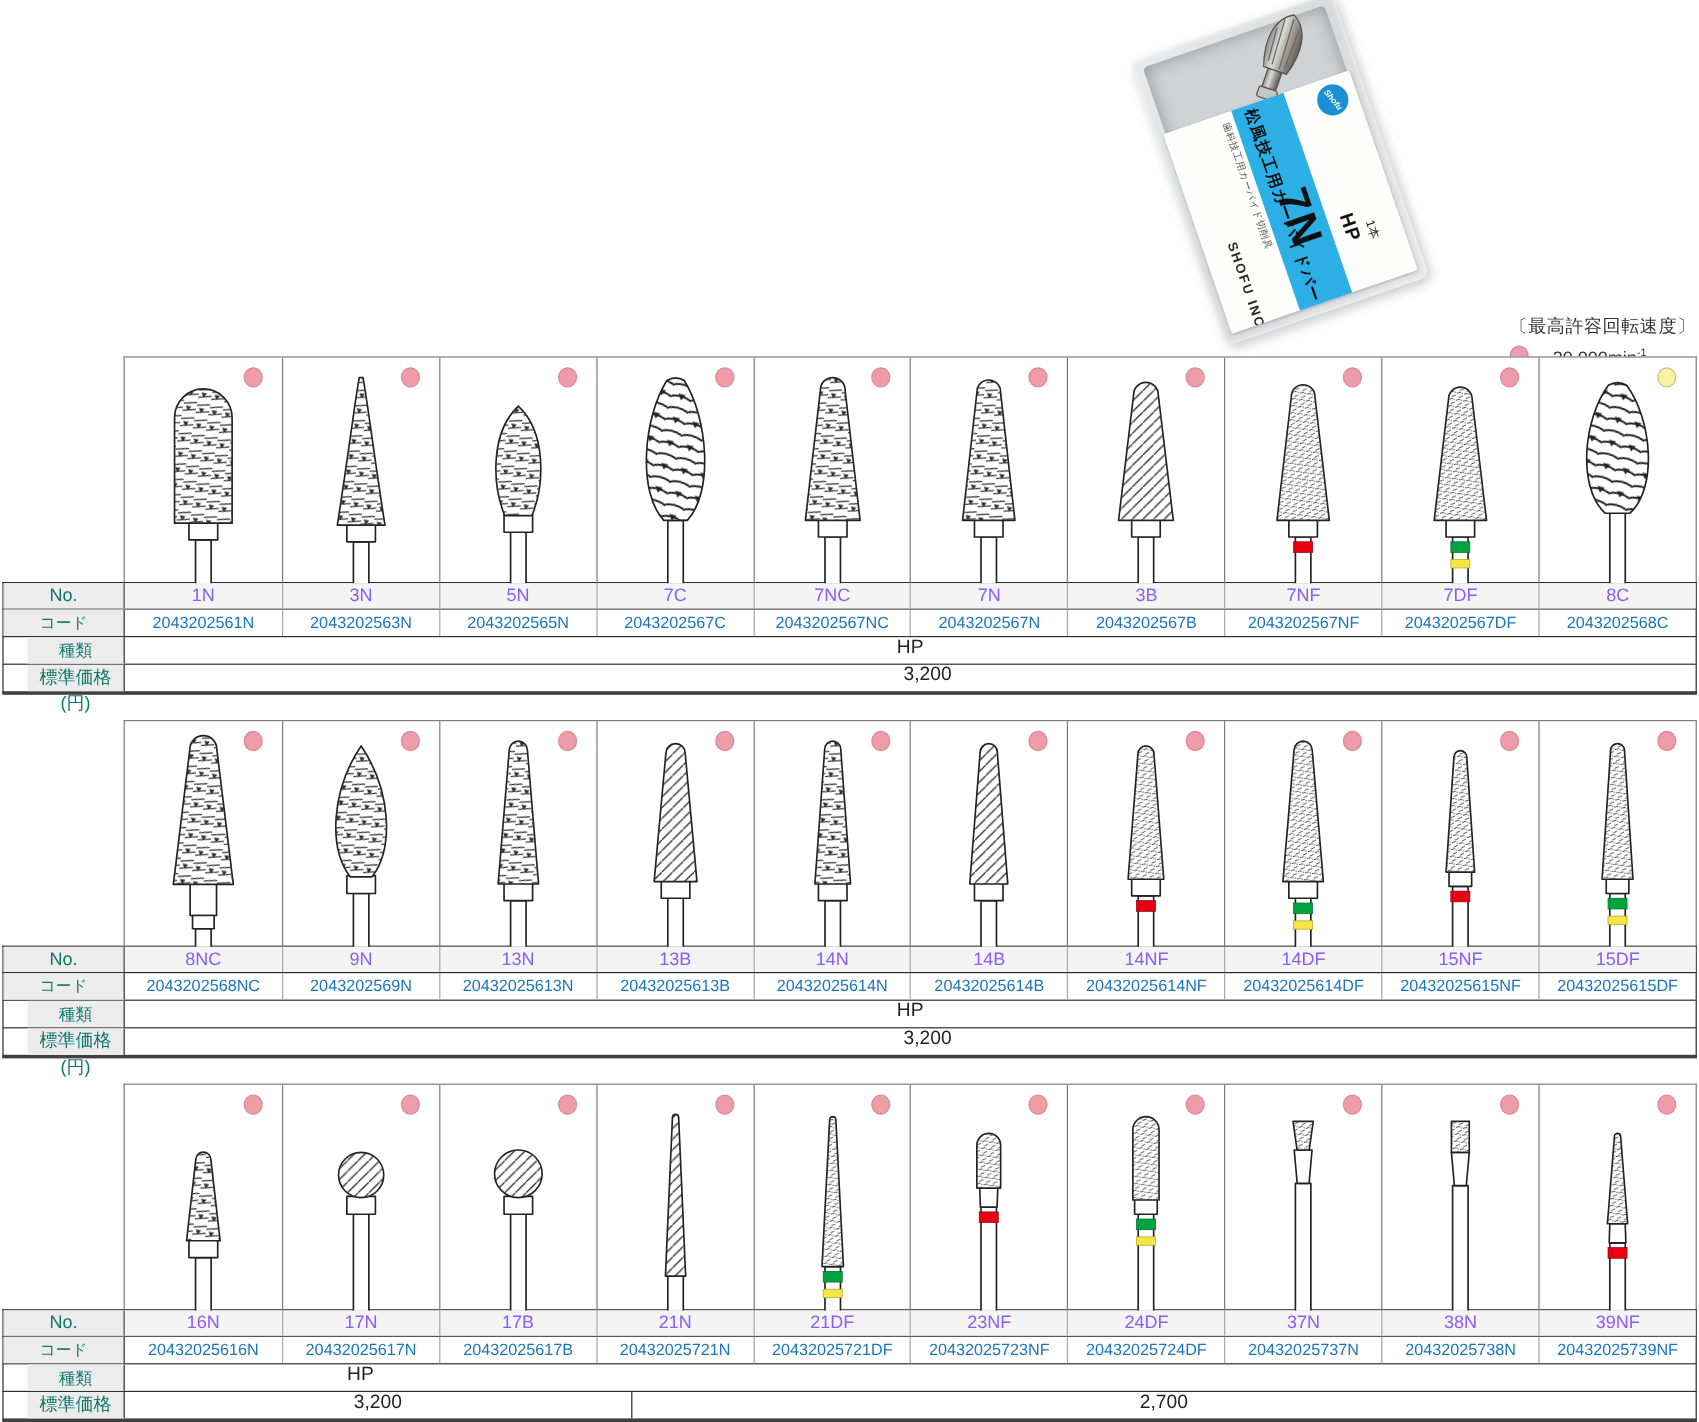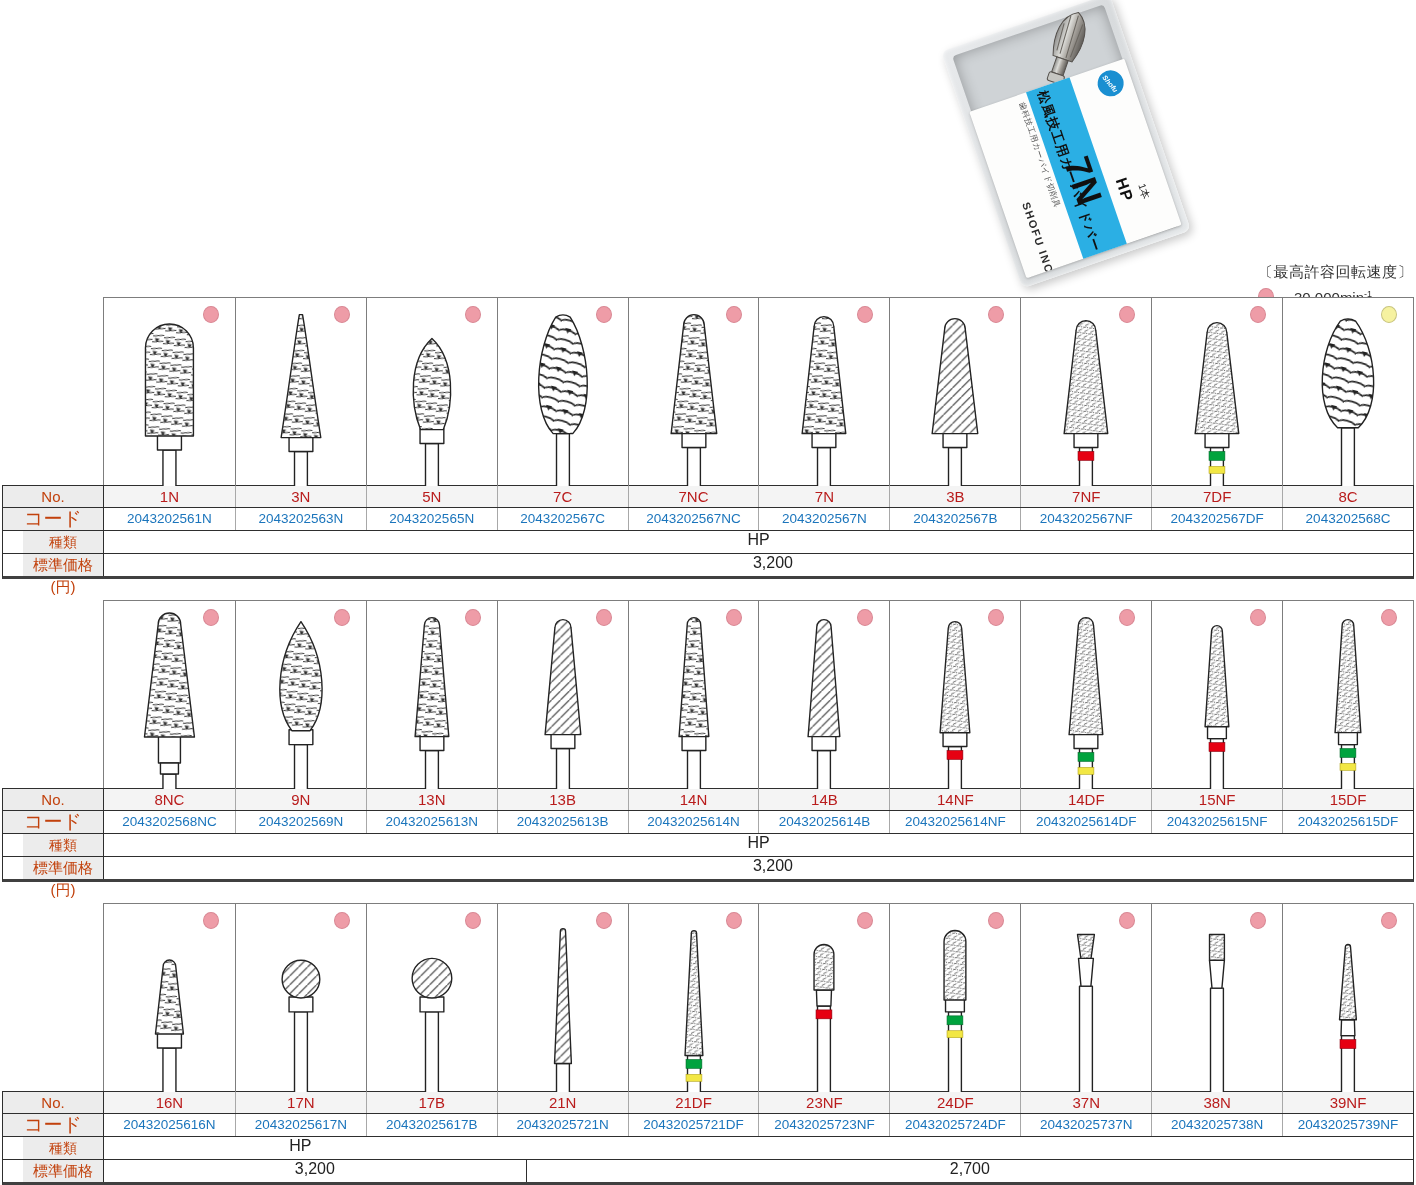--- a/index.html
+++ b/index.html
@@ -39,26 +39,26 @@
   
   .burtable{position:absolute;left:2px;width:1412px;}
   .imgstrip{margin-left:101px;display:grid;grid-template-columns:repeat(10,1fr);height:188px;
             border:1px solid #7d7d7d;border-bottom:none;box-sizing:border-box;background:#fff;}
   .imgcell{position:relative;}
   .imgcell + .imgcell{border-left:1px solid #7d7d7d;}
   .imgcell .dot{position:absolute;top:8px;right:16px;}
   .trow{display:grid;grid-template-columns:101px repeat(10,1fr);border-top:1px solid #2e2e2e;
         border-left:1px solid #2e2e2e;border-right:1px solid #2e2e2e;box-sizing:border-box;background:#fff;}
   .trow.spanrow{grid-template-columns:101px repeat(10,1fr);}
-  .rlabel{background:#ececec;border-right:1px solid #2e2e2e;text-align:center;color:#c2410c;}
-  .tcell{text-align:center;color:#b91c1c;}
+  .rlabel{background:#ececec;border-right:1px solid #2e2e2e;text-align:center;color:#0f766e;}
+  .tcell{text-align:center;color:#8b5cf6;}
   .tcell + .tcell{border-left:1px solid #a8a8a8;}
   .no-row .rlabel,.no-row .tcell{line-height:21px;font-size:15px;height:21px;}
   .no-row .tcell{background:#f4f4f4;}
-  .code-row .rlabel{line-height:22px;font-size:19px;height:22px;}
+  .code-row .rlabel{line-height:22px;font-size:13px;height:22px;}
   .code-row .tcell{line-height:22px;font-size:13.5px;height:22px;color:#1b75bc;}
   .type-row .rlabel,.price-row .rlabel{font-size:13px;margin-left:20px;}
   .type-row .rlabel,.type-row .tcell{line-height:22px;height:22px;font-size:14px;}
   .price-row .rlabel,.price-row .tcell{line-height:22px;height:22px;font-size:15px;}
   .price-row{border-bottom:3px solid #404040;gap:29px;}
   .spancell{text-align:center;}
   .spancell + .spancell{border-left:1px solid #2e2e2e;}
   .bur{display:block;}
   .ol{fill:#fff;stroke:#222;stroke-width:1.4;stroke-linejoin:round;}
 </style>

